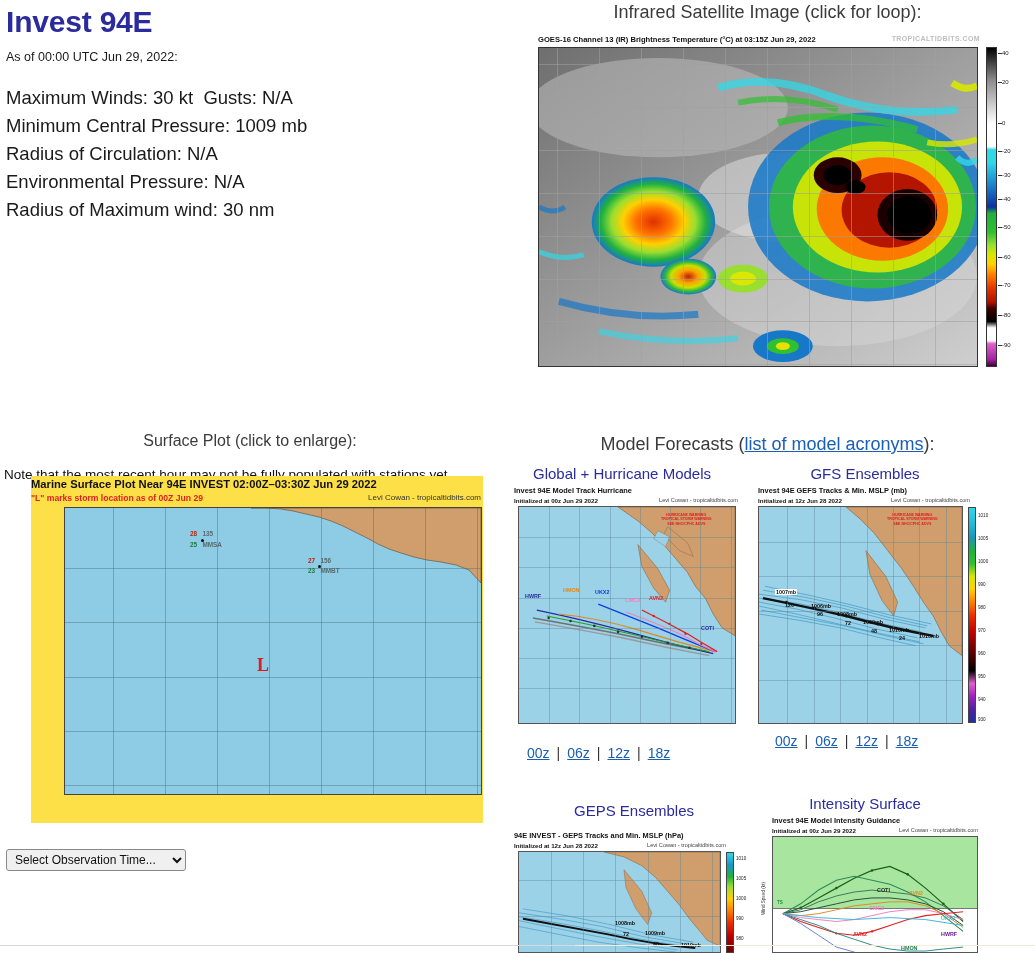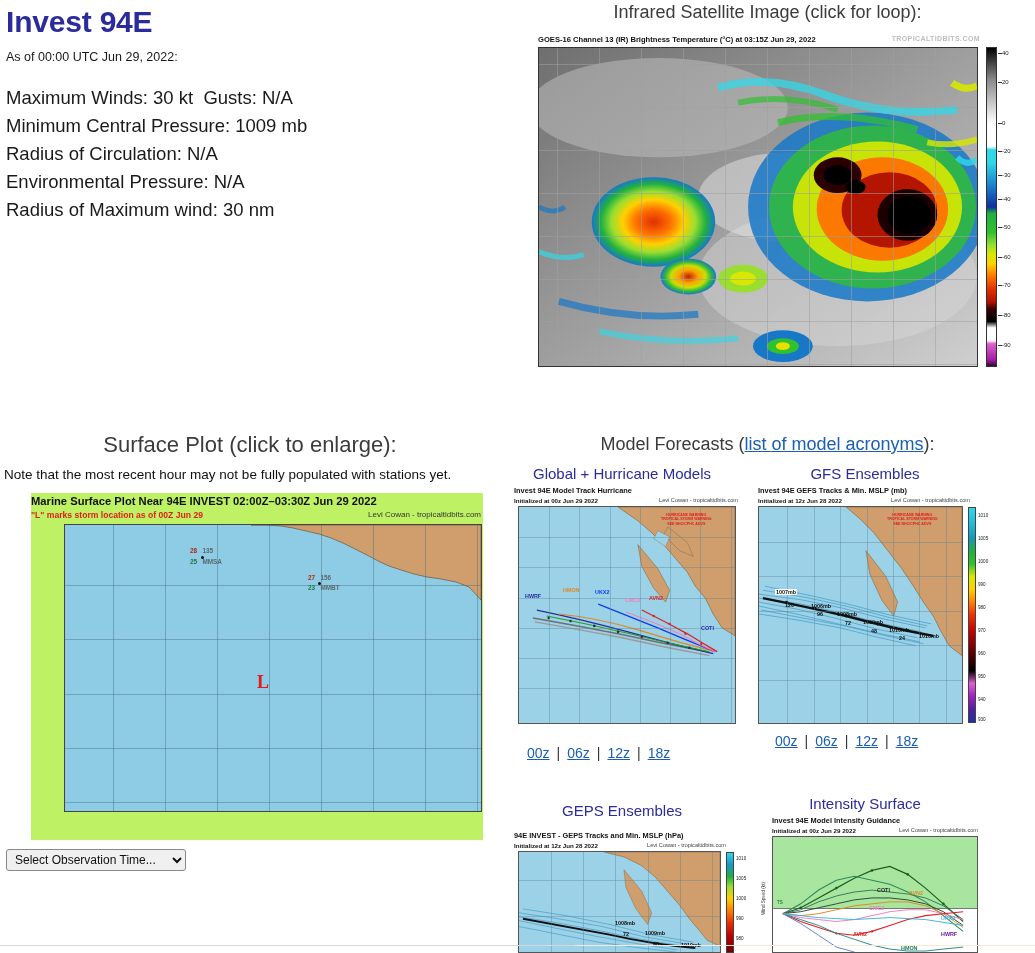--- a/index.html
+++ b/index.html
@@ -26,32 +26,32 @@
     font-size: 12.5px; color: #1a1a1a;
   }
   .stats {
     position: absolute; left: 6px; top: 84px;
     font-size: 18.5px; line-height: 28px; color: #1a1a1a;
   }
   .stats div { white-space: pre; }
 
   .sp-title {
     position: absolute; left: 0; top: 432px; width: 500px;
-    text-align: center; font-size: 22px; color: #3b3b3b;
+    text-align: center; font-size: 16px; color: #3b3b3b;
   }
   .sp-note {
     position: absolute; left: 4px; top: 467px;
     font-size: 13.5px; color: #101010;
   }
 
   
   .sp-fig {
-    position: absolute; left: 31px; top: 493px;
+    position: absolute; left: 31px; top: 476px;
     width: 452px; height: 347px;
-    background: #bef264;
+    background: #fde047;
   }
   .sp-fig .f-title {
     position: absolute; left: 0; top: 2px;
     font-size: 11.2px; font-weight: bold; color: #111;
     white-space: nowrap;
   }
   .sp-fig .f-sub {
     position: absolute; left: 0; top: 17px;
     font-size: 8.6px; font-weight: bold; color: #e02020;
     white-space: nowrap;
@@ -565,21 +565,21 @@
       <div class="mslp-lab" style="left:222px; top:234px;">930</div>
     </div>
 
     <div class="zlinks" style="left:24px; top:745px;">
       <a href="#">00z</a><span class="sep">|</span><a href="#">06z</a><span class="sep">|</span><a href="#">12z</a><span class="sep">|</span><a href="#">18z</a>
     </div>
     <div class="zlinks" style="left:272px; top:733px;">
       <a href="#">00z</a><span class="sep">|</span><a href="#">06z</a><span class="sep">|</span><a href="#">12z</a><span class="sep">|</span><a href="#">18z</a>
     </div>
 
-    <div class="panel-head" style="left:2px; top:802px;">GEPS Ensembles</div>
+    <div class="panel-head" style="left:14px; top:802px;">GEPS Ensembles</div>
     <div class="panel-head" style="left:245px; top:795px;">Intensity Surface</div>
 
     <div class="mini" style="left:12px; top:830px; width:238px; height:123px;">
       <div class="m-title">94E INVEST - GEPS Tracks and Min. MSLP (hPa)</div>
       <div class="m-sub">Initialized at 12z Jun 28 2022</div>
       <div class="m-credit" style="right:24px;">Levi Cowan - tropicaltidbits.com</div>
       <div class="m-map" style="left:6px; top:21px; width:203px; height:102px;">
         <svg viewBox="0 0 203 102" preserveAspectRatio="none" style="position:absolute;left:0;top:0;width:100%;height:100%">
           <path d="M86,0 L203,0 L203,96 L190,90 L182,80 L172,68 L162,54 L150,40 L138,26 L124,14 L106,5 Z" fill="#cf9e6c" stroke="#8a6a44" stroke-width="0.6"></path>
           <path d="M106,18 L124,40 L134,62 L130,74 L118,58 L108,36 Z" fill="#cf9e6c" stroke="#8a6a44" stroke-width="0.5"></path>

